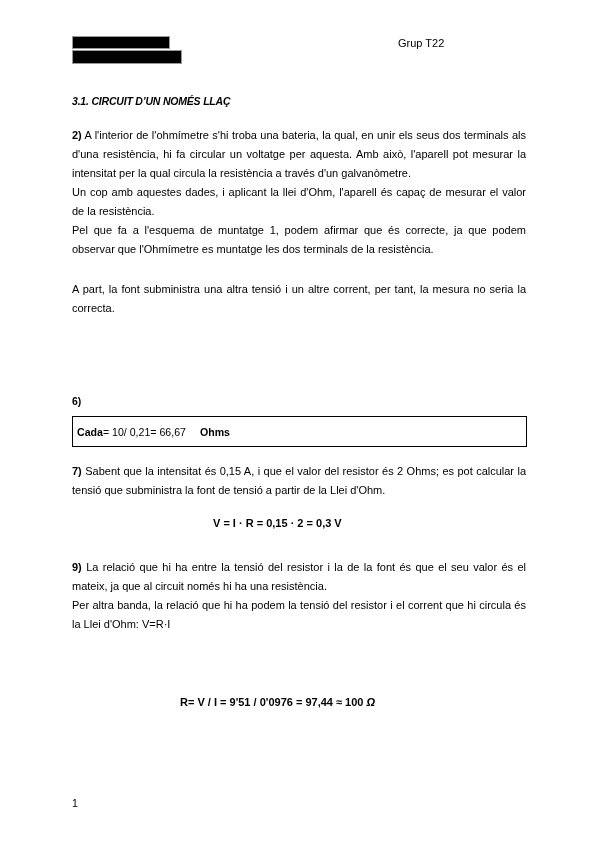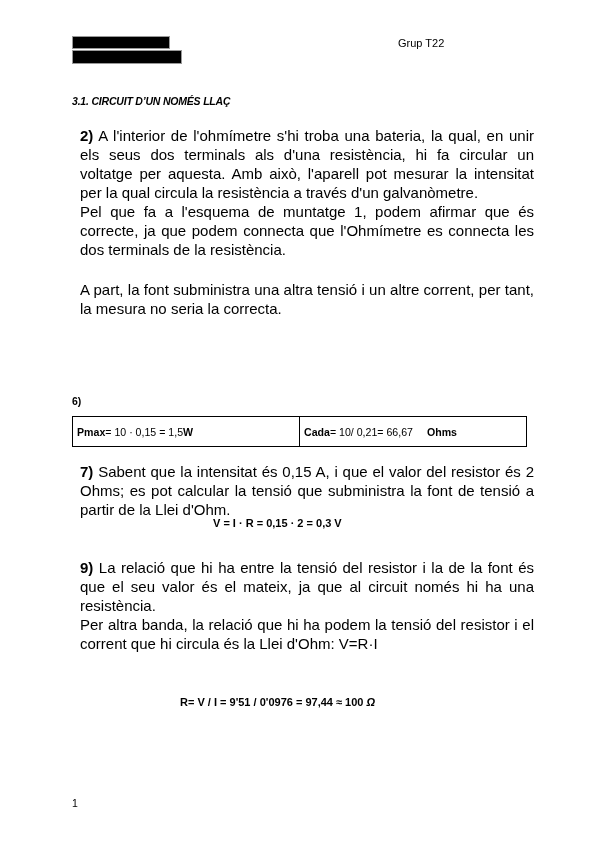--- a/index.html
+++ b/index.html
@@ -3,21 +3,21 @@
   <meta charset="utf-8">
   <style>
     html, body { margin: 0; padding: 0; background: #ffffff; }
     body { width: 600px; height: 848px; position: relative; overflow: hidden;
       font-family: "Liberation Sans", sans-serif; color: #000; }
     .redact { position: absolute; background: #000; border: 1px solid #999; box-sizing: border-box; }
     #r1 { left: 72px; top: 36px; width: 98px; height: 13px; }
     #r2 { left: 72px; top: 50px; width: 110px; height: 14px; }
     .group { position: absolute; left: 398px; top: 37px; font-size: 11px; text-align: center; }
     .title { position: absolute; left: 72px; top: 95px; font-size: 10.5px; font-weight: bold; letter-spacing: -0.2px; font-style: italic; }
-    .para { position: absolute; left: 80px; width: 454px; font-size: 15px; line-height: 19px; text-align: justify; }
+    .para { position: absolute; left: 72px; width: 454px; font-size: 11px; line-height: 19px; text-align: justify; }
     .para p { margin: 0; }
     .para b { font-weight: bold; }
     #q2 { top: 126px; }
     #q3 { top: 280px; }
     .q6label { position: absolute; left: 72px; top: 395px; font-size: 10.5px; font-weight: bold; }
     .tbl { position: absolute; left: 72px; top: 416px; width: 455px; height: 31px; border: 1.5px solid #000; box-sizing: border-box; display: flex; }
     .cell { height: 100%; display: flex; align-items: center; padding-left: 4px; font-size: 10.6px; box-sizing: border-box; }
     .cell1 { width: 227px; border-right: 1.5px solid #000; }
     .cell2 { flex: 1; }
     .cell .sp { display: inline-block; width: 14px; }
@@ -32,34 +32,30 @@
 <body>
 
 <div id="r1" class="redact"></div>
 <div id="r2" class="redact"></div>
 <div class="group">Grup T22</div>
 
 <div class="title">3.1. CIRCUIT D’UN NOMÉS LLAÇ</div>
 
 <div class="para" id="q2">
   <p><b>2)</b><span> A l'interior de l'ohmímetre s'hi troba una bateria, la qual, en unir els seus dos terminals als d'una resistència, hi fa circular un voltatge per aquesta. Amb això, l'aparell pot mesurar la intensitat per la qual circula la resistència a través d'un galvanòmetre.</span></p>
-  <p>Pel que fa a l'esquema de muntatge 1, podem afirmar que és correcte, ja que podem connecta que l'Ohmímetre es connecta les dos terminals de la resistència.</p>
+  <p>Un cop amb aquestes dades, i aplicant la llei d'Ohm, l'aparell és capaç de mesurar el valor de la resistència.</p>
+  <p>Pel que fa a l'esquema de muntatge 1, podem afirmar que és correcte, ja que podem observar que l'Ohmímetre es muntatge les dos terminals de la resistència.</p>
 </div>
 
 <div class="para" id="q3">
   <p>A part, la font subministra una altra tensió i un altre corrent, per tant, la mesura no seria la correcta.</p>
 </div>
 
 <div class="q6label">6)</div>
 <div class="tbl">
-  <div class="cell cell1">
-    <b>Pmax</b>
-      <span>= 10 · 0,15 = 1,5 </span>
-      <b>W</b>
-  </div>
   <div class="cell cell2">
     <b>Cada</b>
       <span>= 10/ 0,21= 66,67</span>
       <span class="sp"></span>
       <b>Ohms</b>
   </div>
 </div>
 
 <div class="para" id="q7">
   <p><b>7)</b><span> Sabent que la intensitat és 0,15 A, i que el valor del resistor és 2 Ohms; es pot calcular la tensió que subministra la font de tensió a partir de la Llei d'Ohm.</span></p>

